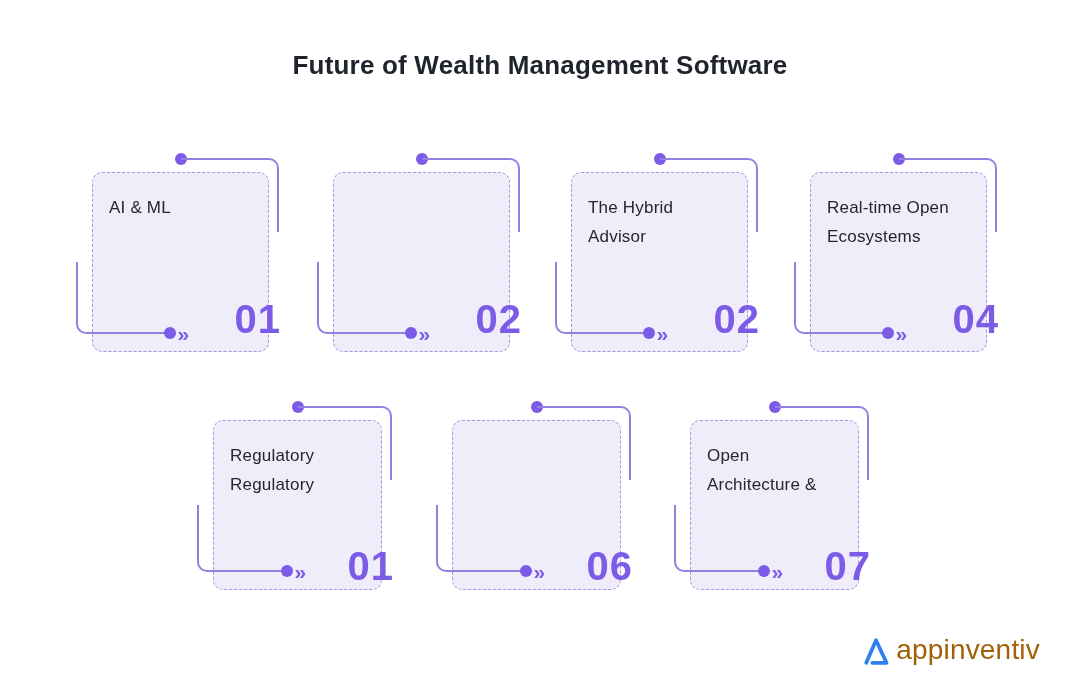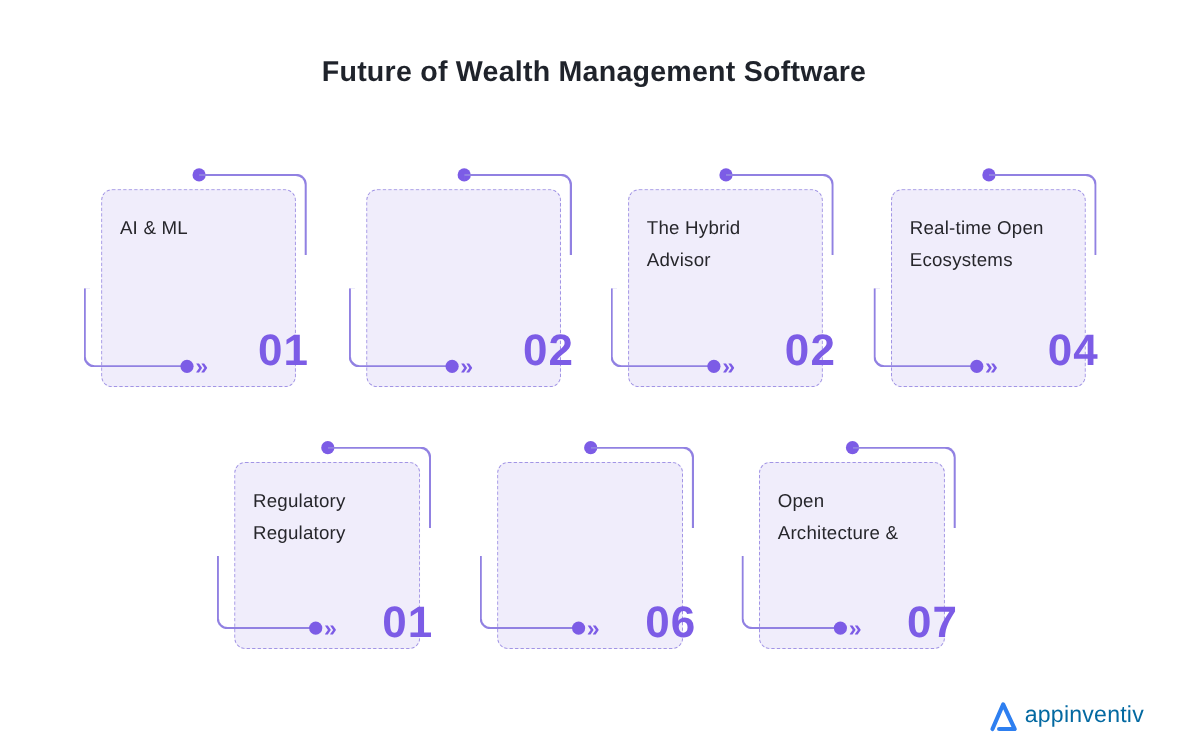--- a/index.html
+++ b/index.html
@@ -51,21 +51,21 @@
     border-radius:50%;background:#7c5ce6;
   }
   .chev{
     position:absolute;left:calc(50% - 3px);bottom:7px;
     font-size:21px;font-weight:600;color:#7c5ce6;line-height:1;
   }
 
   
   .logo{position:absolute;right:40px;bottom:20px;display:flex;align-items:center;gap:5px;}
   .logo svg{width:30px;height:32px;display:block;}
-  .logo-text{font-size:21px;font-weight:500;color:#0369a1;letter-spacing:.2px;}
+  .logo-text{font-size:28px;font-weight:500;color:#a16207;letter-spacing:.2px;}
 </style>
 </head>
 <body>
 
 <div class="stage">
 
   <h1 class="title">Future of Wealth Management Software</h1>
 
   <article class="card r1 c1">
     <span class="dot-top"></span>

